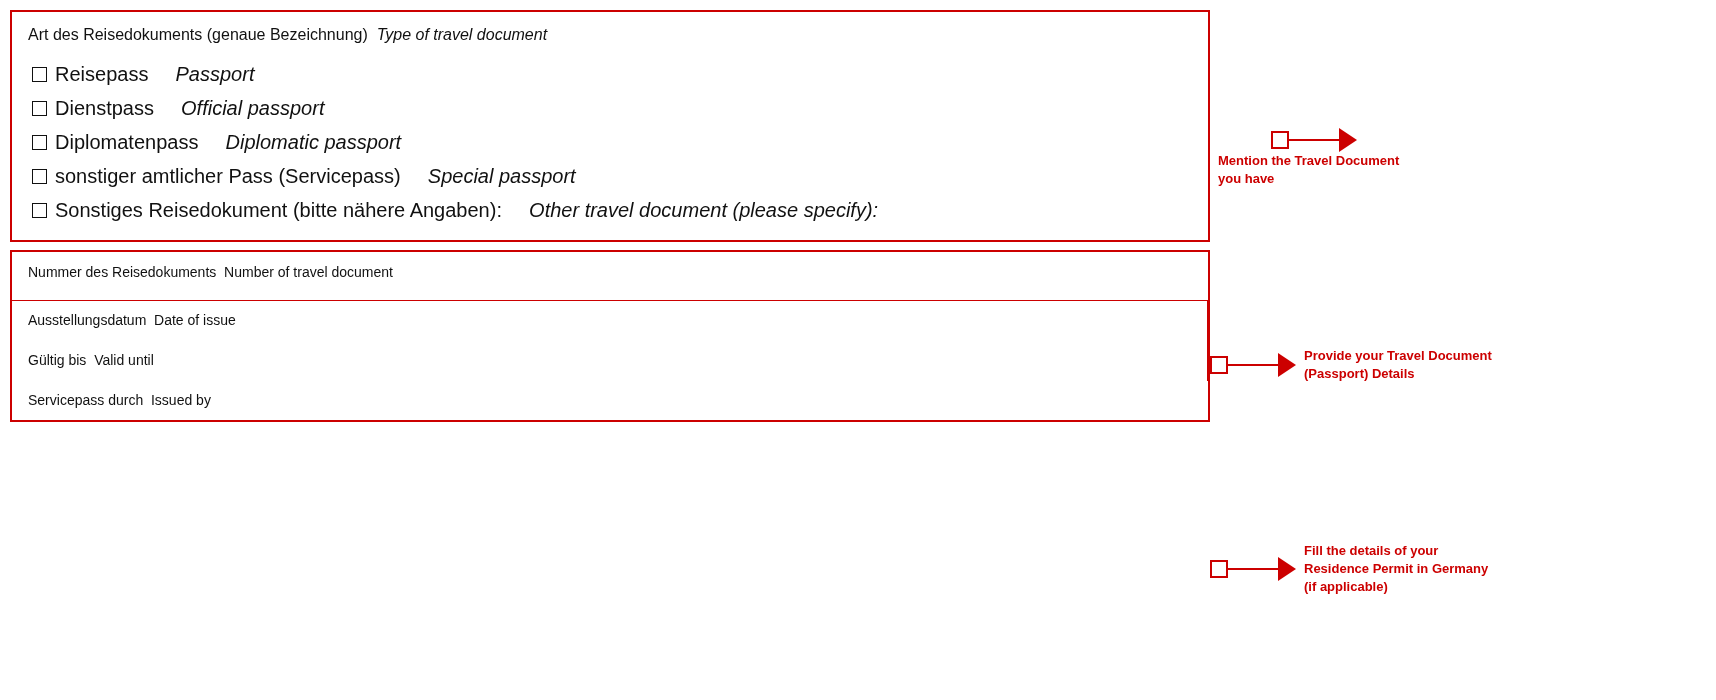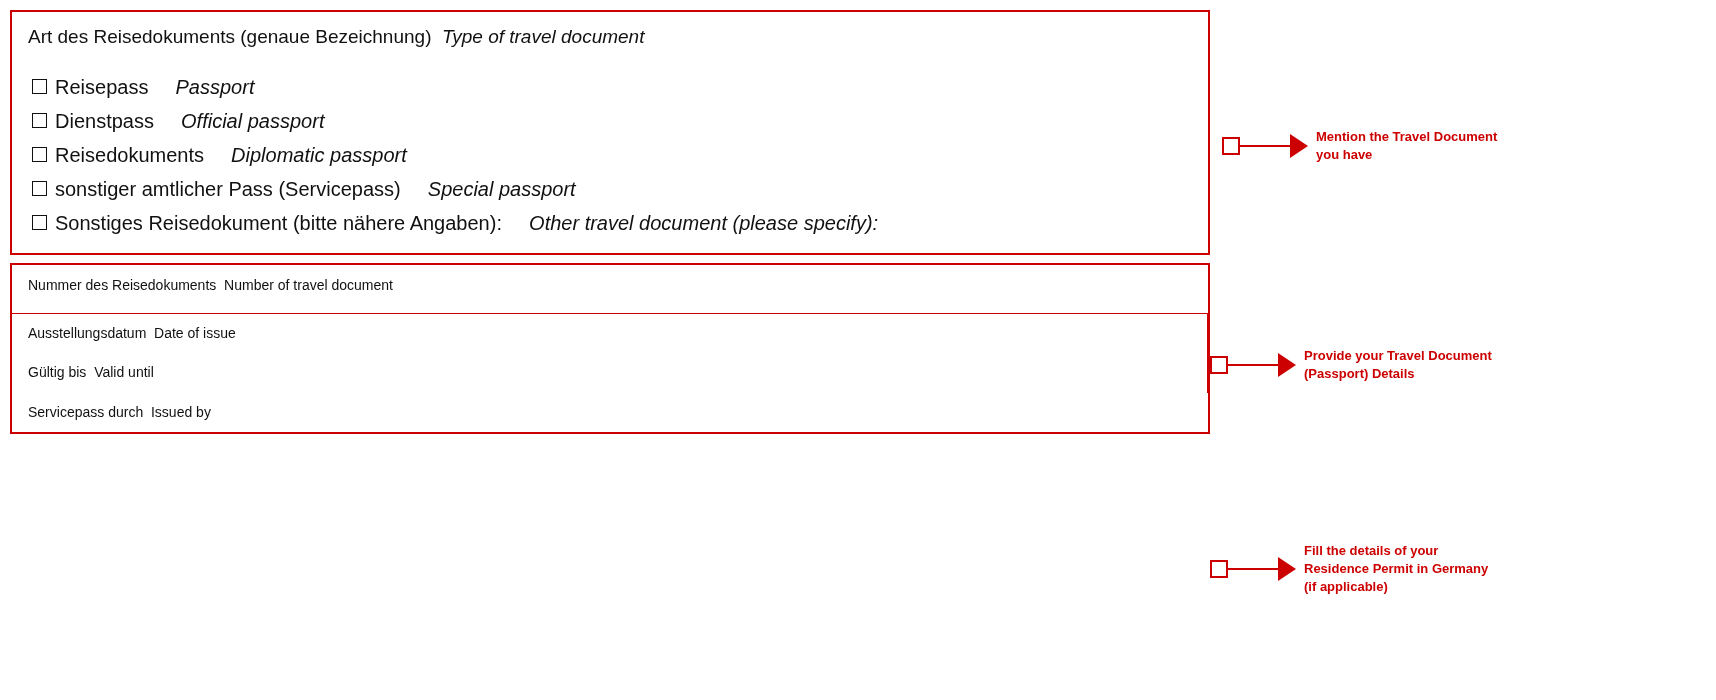--- a/index.html
+++ b/index.html
@@ -29,22 +29,22 @@
     }
 
     
     .section-1 {
       border: 2px solid #cc0000;
       padding: 12px 16px 16px 16px;
       margin-bottom: 8px;
     }
 
     .section-title {
-      font-size: 19px;
-      margin-bottom: 22px;
+      font-size: 16px;
+      margin-bottom: 14px;
       line-height: 1.4;
     }
 
     .section-title .italic {
       font-style: italic;
     }
 
     .checkbox-list {
       display: flex;
       flex-direction: column;
@@ -189,21 +189,21 @@
           <span>Reisepass</span>&nbsp;&nbsp;<span class="italic">Passport</span>
         </label>
 
         <label class="checkbox-item">
           <span class="checkbox-box"></span>
           <span>Dienstpass</span>&nbsp;&nbsp;<span class="italic">Official passport</span>
         </label>
 
         <label class="checkbox-item">
           <span class="checkbox-box"></span>
-          <span>Reisedokuments</span>&nbsp;&nbsp;<span class="italic">Diplomatic passport</span>
+          <span>Diplomatenpass</span>&nbsp;&nbsp;<span class="italic">Diplomatic passport</span>
         </label>
 
         <label class="checkbox-item">
           <span class="checkbox-box"></span>
           <span>sonstiger amtlicher Pass (Servicepass)</span>&nbsp;&nbsp;<span class="italic">Special passport</span>
         </label>
 
         <label class="checkbox-item">
           <span class="checkbox-box"></span>
           <span>Sonstiges Reisedokument (bitte nähere Angaben):</span>&nbsp;&nbsp;<span class="italic">Other travel document (please specify):</span>
@@ -227,21 +227,21 @@
           <span>Servicepass durch</span>&nbsp;&nbsp;<span class="italic">Issued by</span>
         </div>
       </div>
     </div>
 
 
   </div>
 
   <div class="annotations-area">
 
-    <div class="annotation" style="top: 118px; left: 12px;">
+    <div class="annotation" style="top: 118px; left: 0; flex-direction: column;">
       <div class="arrow-connector">
         <div class="arrow-box-left"></div>
         <div class="arrow-body"></div>
         <div class="arrow-head"></div>
       </div>
       <div class="annotation-text">Mention the Travel Document you have</div>
     </div>
 
     <div class="annotation" style="top: 337px; left: 0;">
       <div class="arrow-connector">

